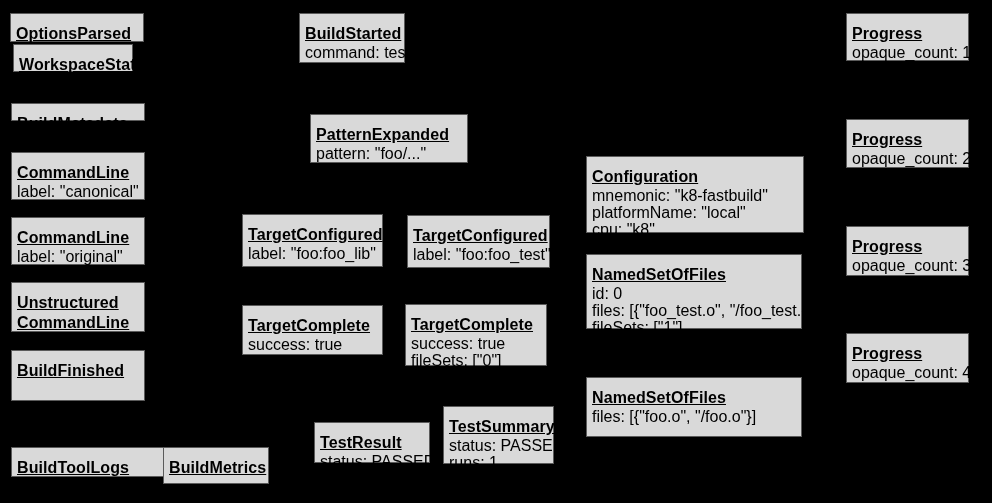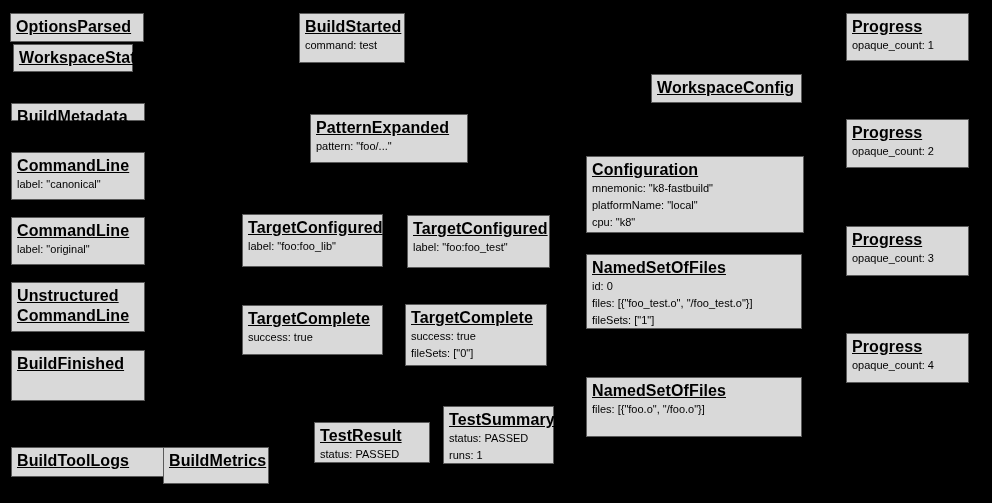--- a/index.html
+++ b/index.html
@@ -16,31 +16,31 @@
     background: var(--bg);
     overflow: hidden;
     font-family: "Liberation Sans", sans-serif;
     color: var(--text);
   }
   .node {
     position: absolute;
     box-sizing: border-box;
     background: var(--node-fill);
     border: 1px solid var(--node-border);
-    padding: 3px 5px 0 5px;
+    padding: 10px 5px 0 5px;
   }
   .node-title {
     font-weight: bold;
     font-size: 16px;
     line-height: 20px;
     text-decoration: underline;
     letter-spacing: 0.1px;
   }
   .node-line {
-    font-size: 11px;
+    font-size: 16px;
     line-height: 17px;
     white-space: nowrap;
   }
 </style>
 </head>
 <body>
 
 <div class="canvas">
 
   <div class="node" style="left:10px;top:13px;width:134px;height:29px">
@@ -116,23 +116,20 @@
     <div class="node-title">TestResult</div>
     <div class="node-line">status: PASSED</div>
   </div>
 
   <div class="node" style="left:443px;top:406px;width:111px;height:58px">
     <div class="node-title">TestSummary</div>
     <div class="node-line">status: PASSED</div>
     <div class="node-line">runs: 1</div>
   </div>
 
-  <div class="node" style="left:651px;top:74px;width:151px;height:29px">
-    <div class="node-title">WorkspaceConfig</div>
-  </div>
 
   <div class="node" style="left:586px;top:156px;width:218px;height:77px">
     <div class="node-title">Configuration</div>
     <div class="node-line">mnemonic: "k8-fastbuild"</div>
     <div class="node-line">platformName: "local"</div>
     <div class="node-line">cpu: "k8"</div>
   </div>
 
   <div class="node" style="left:586px;top:254px;width:216px;height:75px">
     <div class="node-title">NamedSetOfFiles</div>

